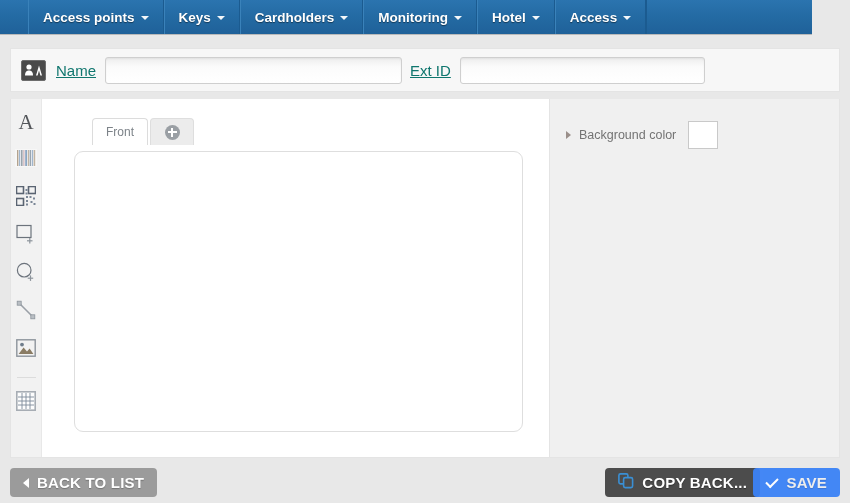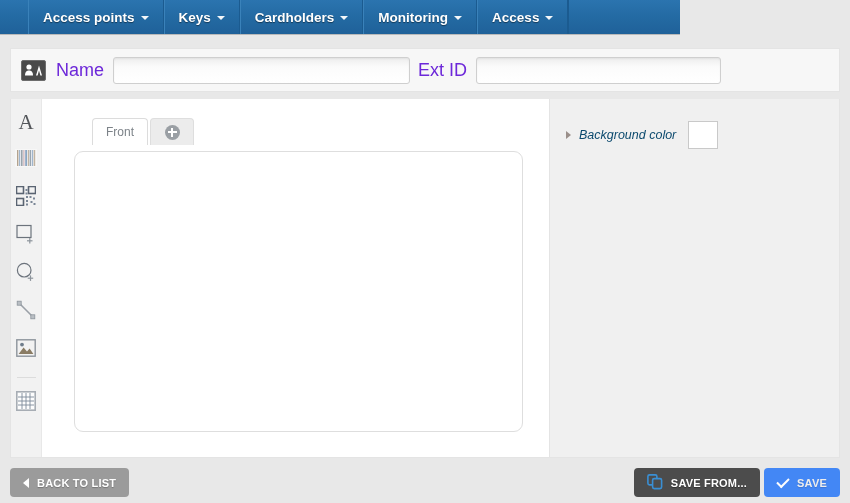--- a/index.html
+++ b/index.html
@@ -7,21 +7,21 @@
     margin: 0; padding: 0;
     width: 850px; height: 503px;
     overflow: hidden;
     background: #e8e8e8;
     font-family: "Liberation Sans", sans-serif;
   }
 
   
   .navbar {
     position: absolute; left: 0; top: 0;
-    width: 680px; height: 35px;
+    width: 812px; height: 35px;
     background: linear-gradient(to bottom, #2b74af 0%, #246ba4 45%, #1f6199 100%);
     border-bottom: 1px solid #b9b9b9;
     display: flex; align-items: stretch;
   }
   .nav-lead { width: 28px; }
   .nav-item {
     display: flex; align-items: center; gap: 6px;
     padding: 0 14px;
     color: #ffffff;
     font-size: 13.5px;
@@ -57,24 +57,25 @@
     background: #4a4a4a;
     border: 1px solid #6d6d6d;
     border-radius: 2px;
     display: flex; align-items: center; justify-content: center;
     gap: 1px;
     margin-right: 10px;
     flex: none;
   }
   .hdr-icon svg { display: block; }
   .fld-label {
-    font-size: 18px;
-    color: #6d28d9;
+    font-size: 15px;
+    color: #0f766e;
     margin-right: 9px;
     white-space: nowrap;
+    text-decoration: underline;
   }
   .txt-input {
     height: 27px;
     border: 1px solid #cfcfcf;
     border-radius: 3px;
     background: linear-gradient(to bottom, #ededed 0%, #fbfbfb 35%, #ffffff 100%);
     box-shadow: inset 0 1px 2px rgba(0,0,0,.05);
     outline: none;
     font-size: 12.5px;
     color: #333;
@@ -177,42 +178,42 @@
     padding: 22px 0 0 16px;
   }
   .prop-row { display: flex; align-items: center; gap: 8px; }
   .disclosure {
     width: 0; height: 0;
     border-top: 4px solid transparent;
     border-bottom: 4px solid transparent;
     border-left: 5px solid #9a8f8a;
     cursor: pointer;
   }
-  .prop-label { font-size: 12.5px; color: #0c4a6e; font-style: italic; }
+  .prop-label { font-size: 12.5px; color: #737373; }
   .color-swatch {
     width: 30px; height: 28px;
     background: #ffffff;
     border: 1px solid #c9c9c9;
     margin-left: 4px;
     cursor: pointer;
   }
 
   
   .footer {
     position: absolute; left: 0; top: 466px;
     width: 850px; height: 37px;
     background: #e8e8e8;
   }
   .btn {
     position: absolute;
     height: 29px;
     border-radius: 4px;
     display: flex; align-items: center; gap: 8px;
     padding: 0 13px;
-    font-size: 11px;
+    font-size: 15px;
     font-weight: bold;
     letter-spacing: .2px;
     cursor: pointer;
     border: none;
     font-family: "Liberation Sans", sans-serif;
   }
   .btn-back {
     left: 10px; top: 2px;
     background: #9b9b9b;
     color: #ffffff;
@@ -258,20 +259,24 @@
   <div class="nav-item">
     <span>Keys</span>
     <span class="caret"></span>
   </div>
   <div class="nav-item">
     <span>Cardholders</span>
     <span class="caret"></span>
   </div>
   <div class="nav-item">
     <span>Monitoring</span>
+    <span class="caret"></span>
+  </div>
+  <div class="nav-item">
+    <span>Hotel</span>
     <span class="caret"></span>
   </div>
   <div class="nav-item">
     <span>Access</span>
     <span class="caret"></span>
   </div>
   <div class="nav-tail"></div>
 </div>
 
 <div class="header-panel">
@@ -418,20 +423,20 @@
     <span>BACK TO LIST</span>
   </button>
 
   <button class="btn btn-copy">
     <span>
       <svg width="16" height="16" viewBox="0 0 16 16">
         <rect x="0.9" y="0.9" width="9" height="10" rx="1.6" fill="none" stroke="#3a8fd4" stroke-width="1.6"></rect>
         <rect x="5.6" y="4.6" width="9" height="10" rx="1.6" fill="#4c4c4c" stroke="#3a8fd4" stroke-width="1.6"></rect>
       </svg>
     </span>
-    <span>SAVE FROM...</span>
+    <span>COPY BACK...</span>
   </button>
 
   <button class="btn btn-save">
     <span class="check"></span>
     <span>SAVE</span>
   </button>
 </div>
 
 </body></html>

